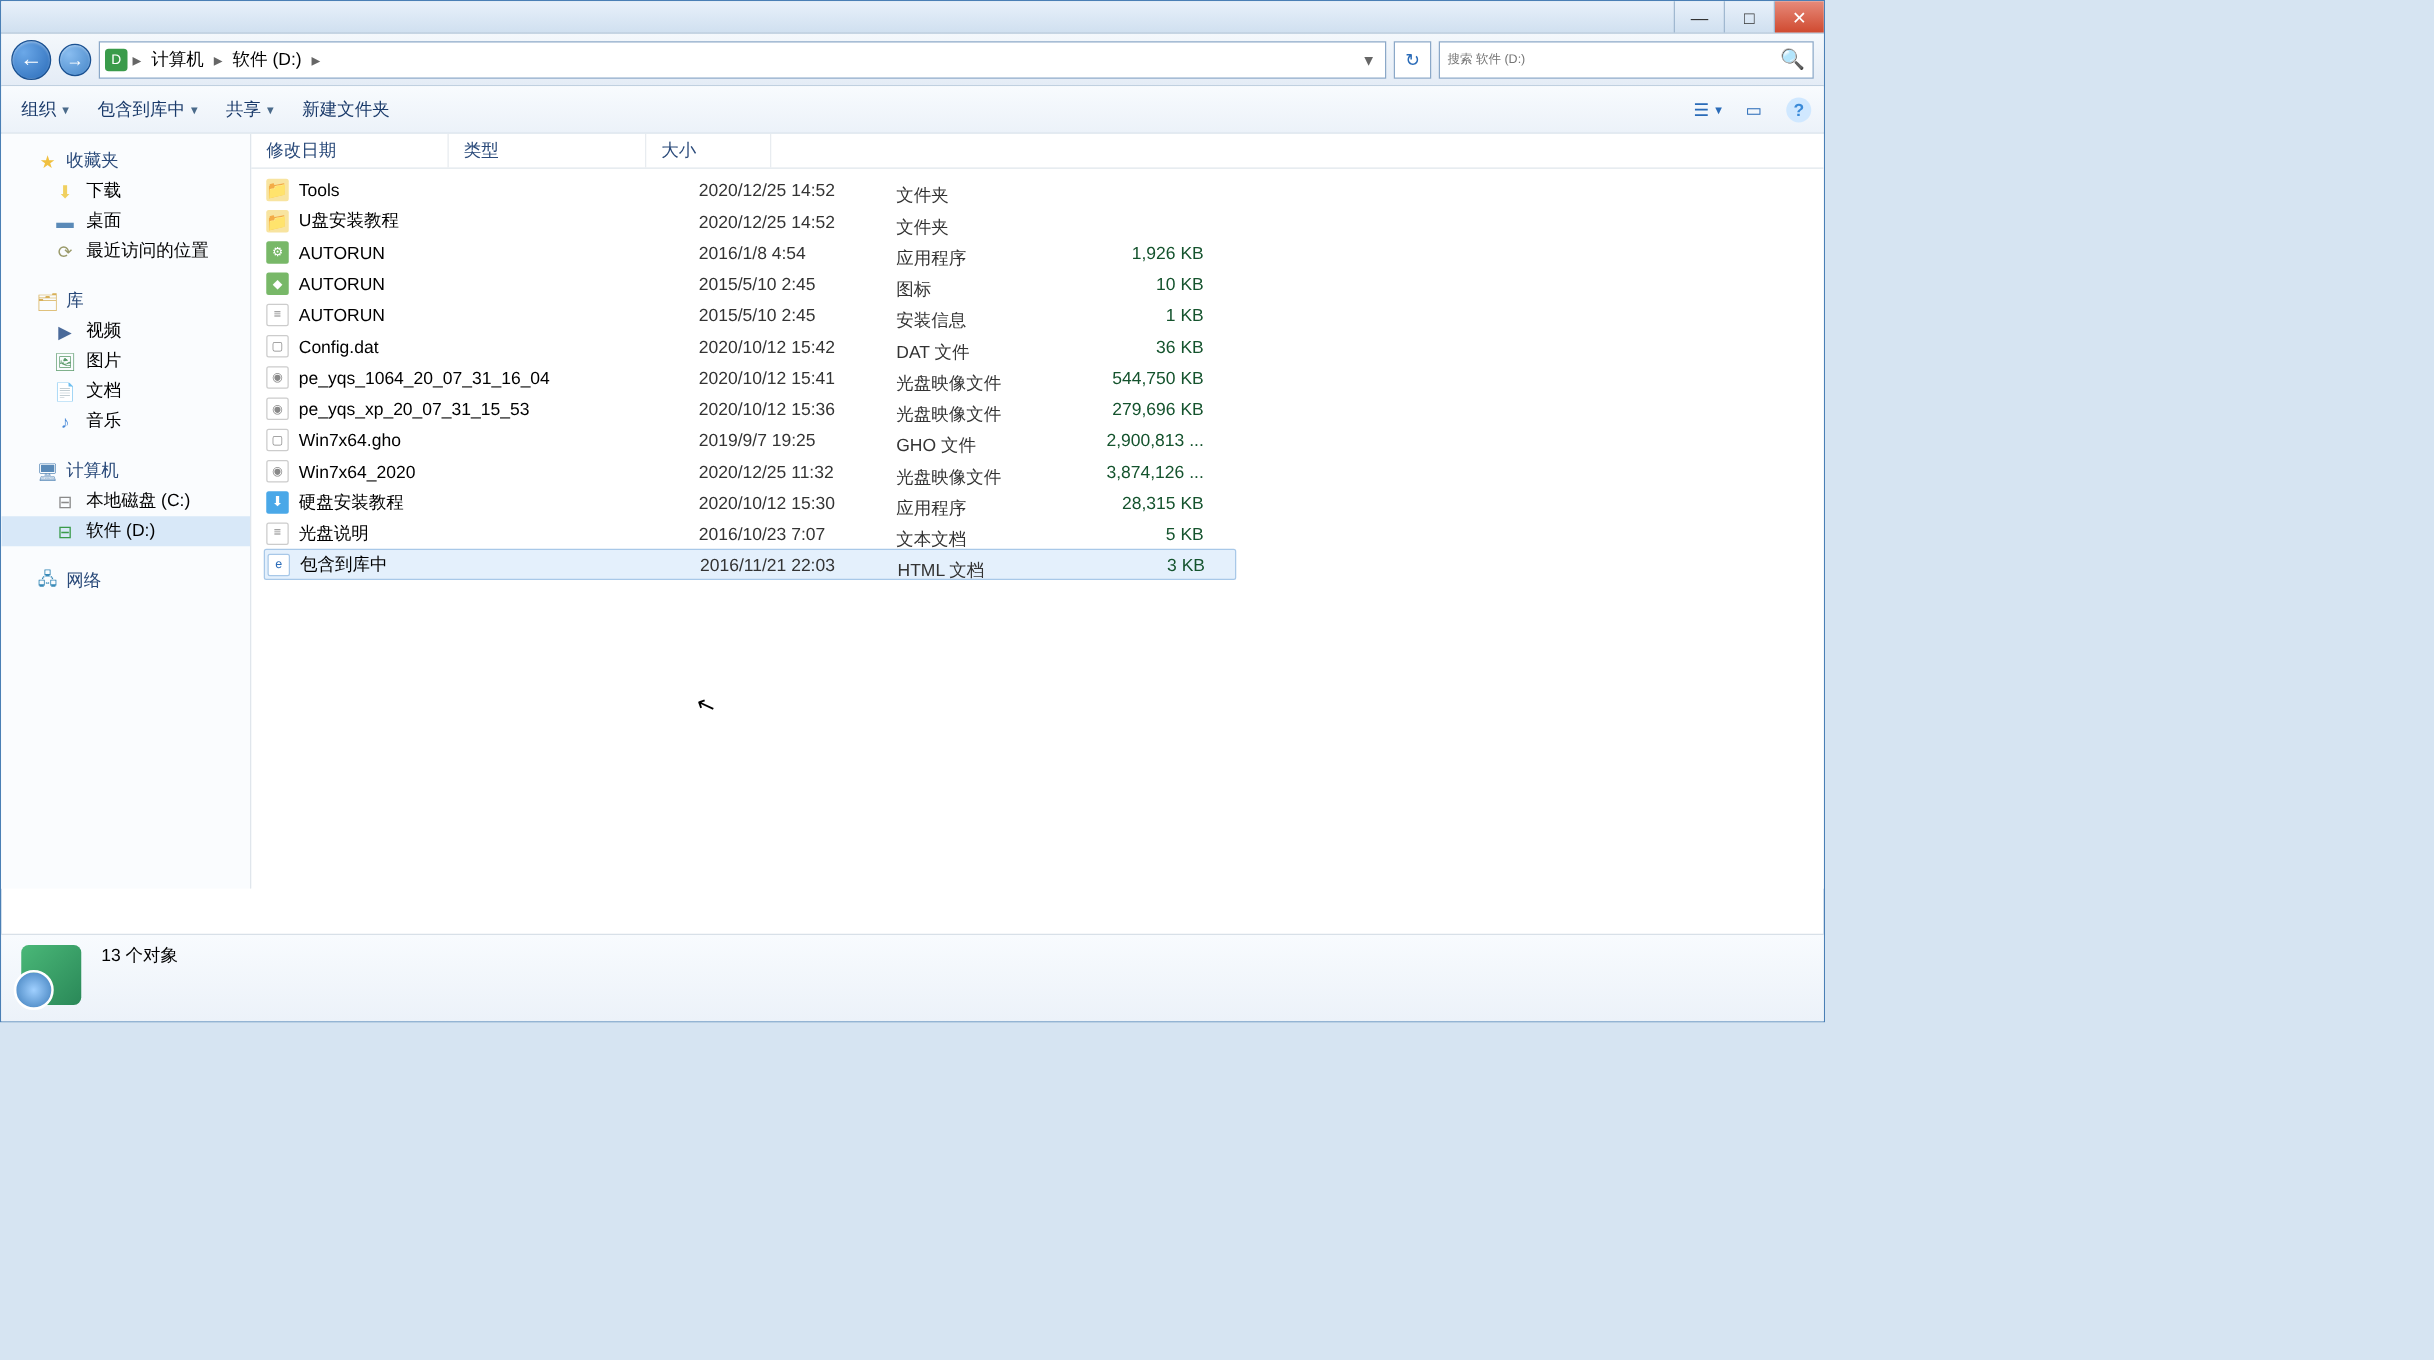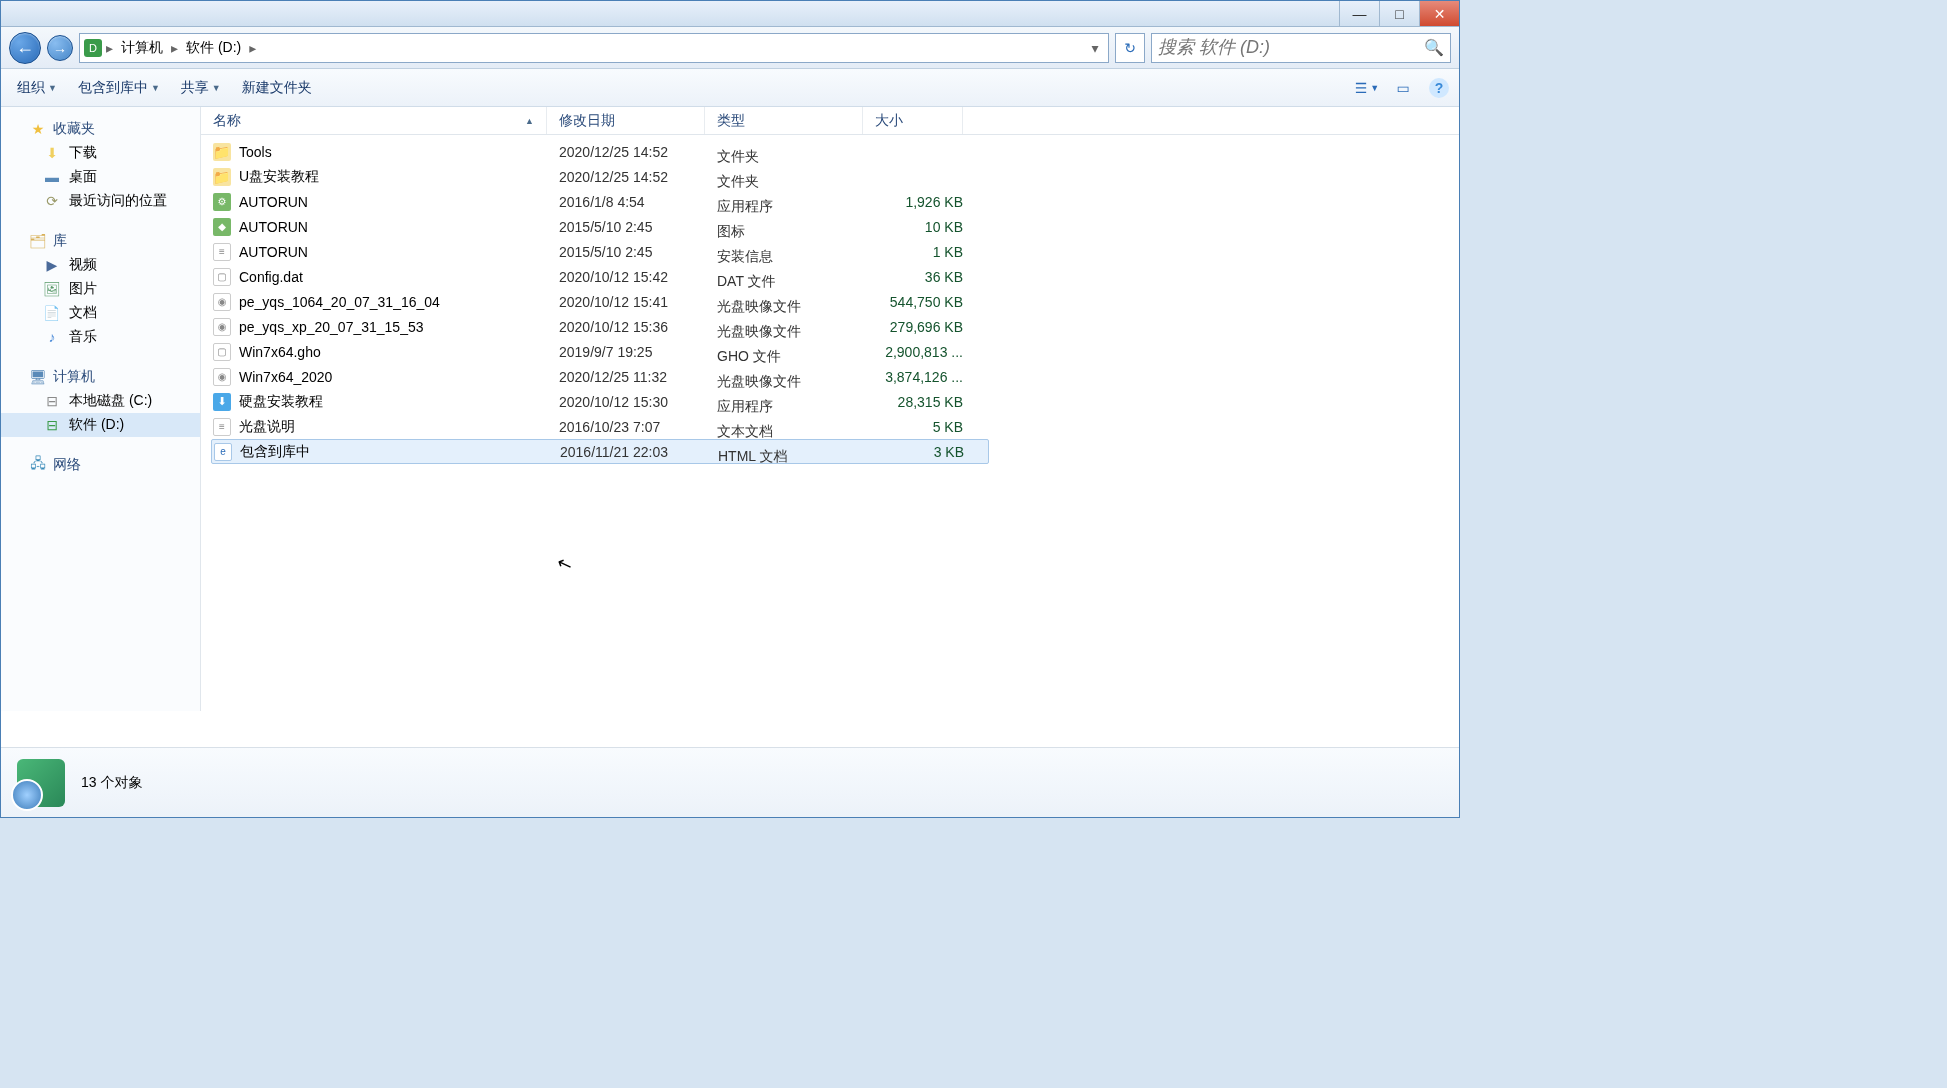--- a/index.html
+++ b/index.html
@@ -114,23 +114,22 @@
   border: 1px solid #8ba8c8;
   background: #fff;
   display: flex;
   align-items: center;
   padding: 0 6px;
 }
 .search-box input {
   border: none;
   outline: none;
   flex: 1;
-  font-style: italic;
   color: #8a8a8a;
-  font-size: 18px;
+  font-size: 10px;
   background: transparent;
 }
 .search-icon { color: #4a7fb5; font-size: 16px; }
 .toolbar {
   height: 38px;
   background: linear-gradient(to bottom, #f8fbfe 0%, #ecf2f9 100%);
   display: flex;
   align-items: center;
   padding: 0 6px;
   border-bottom: 1px solid #d0dce8;
@@ -241,21 +240,20 @@
 .ico-gho { background: #fff; border: 1px solid #ccc; color: #888; font-size: 10px;}
 .ico-install { background: #4aa8e8; color: #fff; font-size: 11px;}
 .ico-txt { background: #fff; border: 1px solid #ccc; color: #888; font-size: 10px;}
 .ico-html { background: #fff; border: 1px solid #a8c8e8; color: #2a6bb8; font-size: 10px;}
 
 .statusbar {
   height: 70px;
   border-top: 1px solid #d8e0e8;
   background: linear-gradient(to bottom, #f8fbfe 0%, #ecf2f9 100%);
   display: flex;
-  align-items: center;
   padding: 8px 16px;
   gap: 16px;
   margin-top: 36px;
 }
 .status-icon {
   width: 48px; height: 48px;
   background: linear-gradient(135deg, #4ab878, #2a8858);
   border-radius: 6px;
   display: flex;
   align-items: center;
@@ -407,24 +405,20 @@
       <div class="side-group">
         <div class="side-head">
           <span class="nav-ico net-ico">🖧</span>
           <span>网络</span>
         </div>
       </div>
     </div>
 
     <div class="file-area">
       <div class="headers">
-        <div class="hdr hdr-name">
-          <span>名称</span>
-          <span class="hdr-sort">▲</span>
-        </div>
         <div class="hdr hdr-date">修改日期</div>
         <div class="hdr hdr-type">类型</div>
         <div class="hdr hdr-size">大小</div>
       </div>
 
       <div class="file-list" id="file-list">
           <div class="row">
             <div class="cell-name">
               <span class="file-ico ico-folder">📁</span>
               <span>Tools</span>

